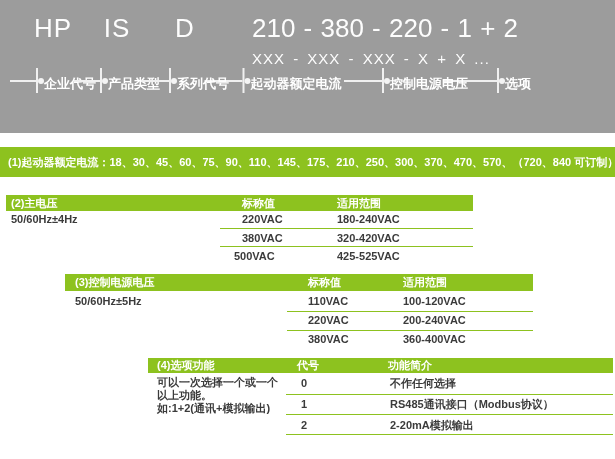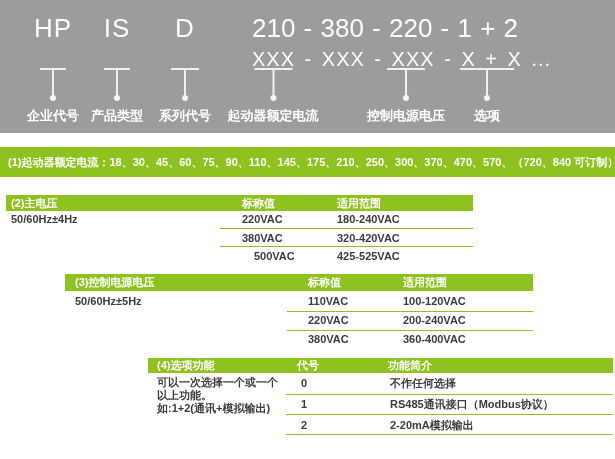--- a/index.html
+++ b/index.html
@@ -3,22 +3,22 @@
 <meta charset="utf-8">
 <style>
   html,body{margin:0;padding:0;background:#fff;}
   body{font-family:"Liberation Sans","DejaVu Sans",sans-serif;}
   #page{position:relative;width:615px;height:459px;background:#fff;overflow:hidden;}
 
   
   .gray-header{position:absolute;left:0;top:0;width:615px;height:133px;background:#9c9c9c;}
   .code-lg{position:absolute;top:13px;font-size:26px;line-height:30px;color:#fdfdfd;transform:translateX(-50%);letter-spacing:1px;white-space:nowrap;}
   .code-spec{position:absolute;left:252px;top:13px;font-size:26px;line-height:30px;color:#fdfdfd;word-spacing:1px;white-space:nowrap;}
-  .code-ph{position:absolute;left:252px;top:47px;font-size:20px;line-height:24px;color:#fdfdfd;word-spacing:3px;letter-spacing:1px;white-space:nowrap;}
-  .tick{position:absolute;top:68px;transform:translateX(-50%);display:flex;flex-direction:column;align-items:center;}
+  .code-ph{position:absolute;left:252px;top:47px;font-size:15px;line-height:24px;color:#fdfdfd;word-spacing:3px;letter-spacing:1px;white-space:nowrap;}
+  .tick{position:absolute;top:68px;transform:translateX(-50%);display:flex;flex-direction:row;align-items:center;}
   .tick-bar{height:2px;background:#f0f0f0;}
   .tick-stem{width:2px;height:25px;background:#f0f0f0;}
   .tick-dot{width:6px;height:6px;border-radius:50%;background:#f4f4f4;}
   .tick-label{margin-top:6px;color:#ffffff;font-size:13px;font-weight:bold;white-space:nowrap;}
 
   
   .current-bar{position:absolute;left:0;top:147px;width:615px;height:30px;background:#8dc21f;color:#fff;
     font-size:11px;font-weight:bold;line-height:30px;padding-left:8px;box-sizing:border-box;white-space:nowrap;overflow:hidden;}
 
   
@@ -86,21 +86,21 @@
       <span style="left:236px">标称值</span>
       <span style="left:331px">适用范围</span>
     </div>
     <span class="cell" style="left:5px;top:19px">50/60Hz±4Hz</span>
     <span class="cell" style="left:236px;top:19px">220VAC</span>
     <span class="cell" style="left:331px;top:19px">180-240VAC</span>
     <div class="sep" style="left:214px;top:33px;width:253px"></div>
     <span class="cell" style="left:236px;top:38px">380VAC</span>
     <span class="cell" style="left:331px;top:38px">320-420VAC</span>
     <div class="sep" style="left:214px;top:51px;width:253px"></div>
-    <span class="cell" style="left:248px;top:56px">500VAC</span>
+    <span class="cell" style="left:228px;top:56px">500VAC</span>
     <span class="cell" style="left:331px;top:56px">425-525VAC</span>
   </div>
 
   <div class="sec" style="left:65px;top:274px;width:468px;height:78px">
     <div class="sec-head" style="height:17px;line-height:17px">
       <span style="left:10px">(3)控制电源电压</span>
       <span style="left:243px">标称值</span>
       <span style="left:338px">适用范围</span>
     </div>
     <span class="cell" style="left:10px;top:22px">50/60Hz±5Hz</span>

